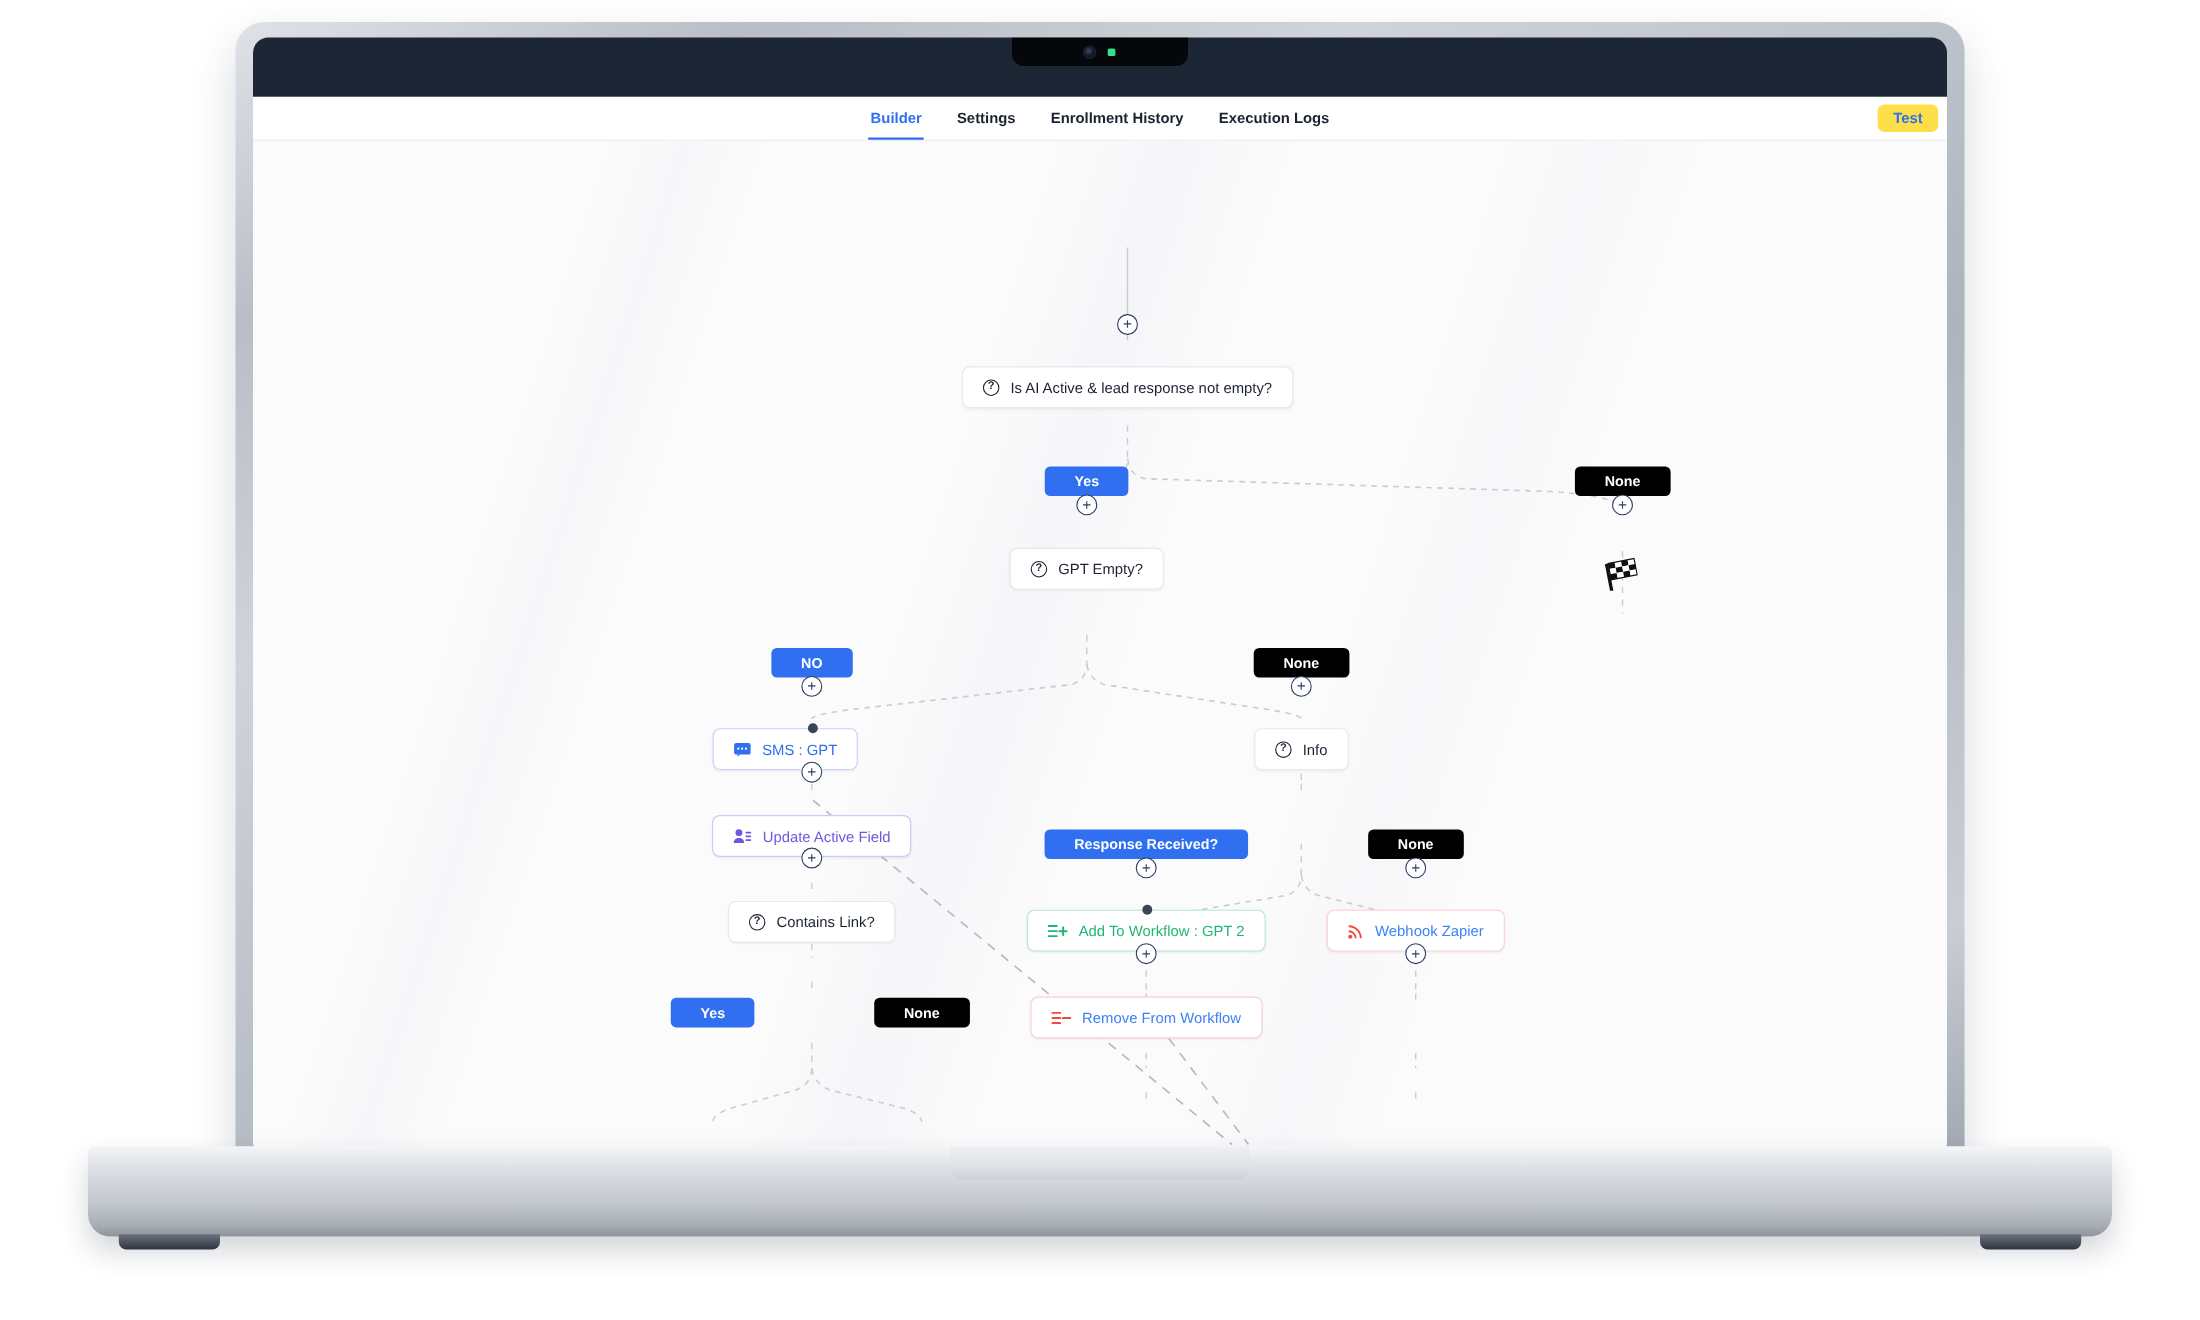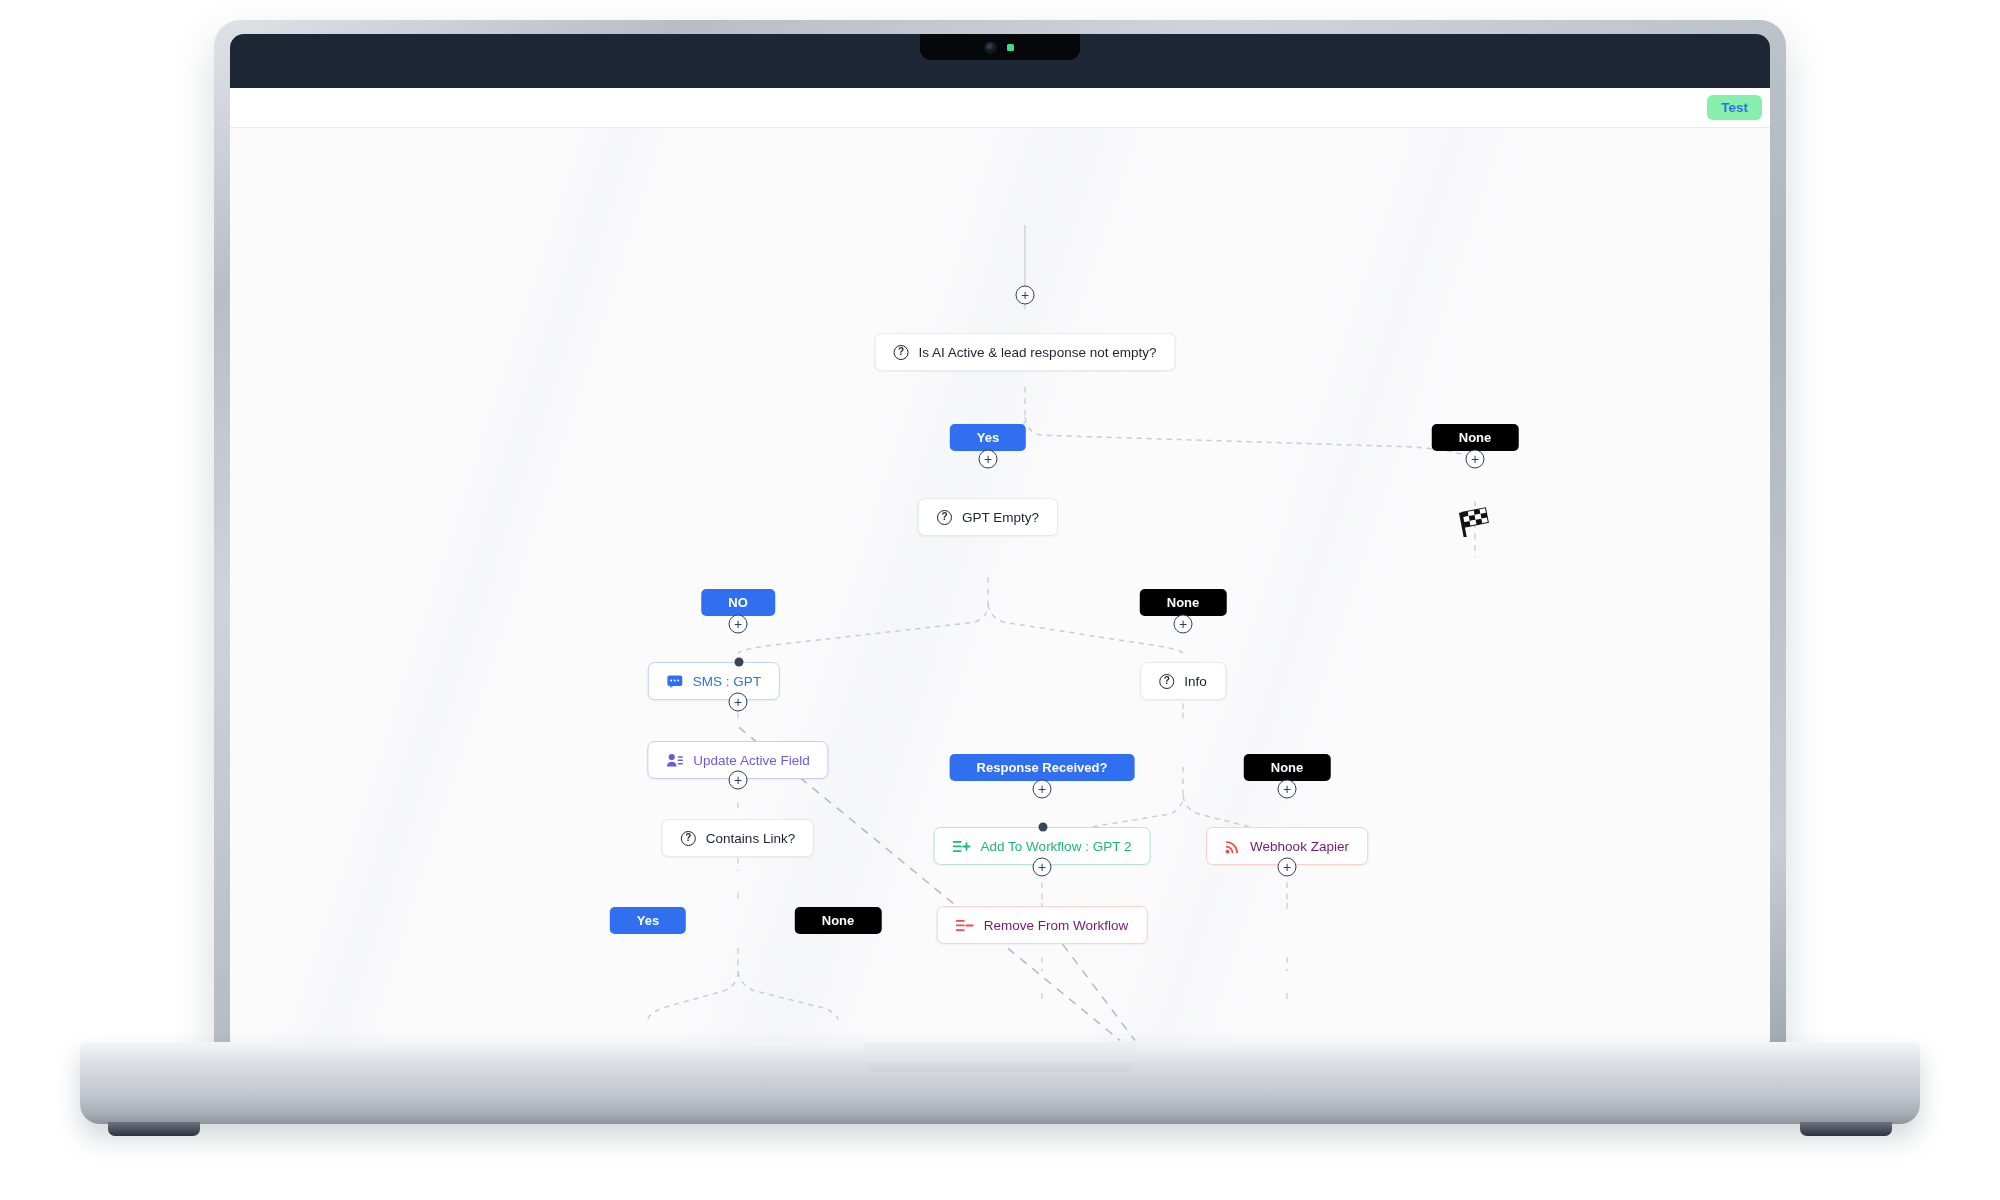--- a/index.html
+++ b/index.html
@@ -102,21 +102,21 @@
     padding: 0 2px; cursor: pointer;
     position: relative;
   }
   .tab.active { color: #2f6ff0; }
   .tab.active::after {
     content: ""; position: absolute; left: 0; right: 0; bottom: 0;
     height: 2px; background: #2f6ff0; border-radius: 2px;
   }
   #test-btn {
     position: absolute; right: 8px; top: 7px;
-    background: #86efac; color: #2f6ff0;
+    background: #fde047; color: #2f6ff0;
     font-size: 13.5px; font-weight: 700;
     padding: 5px 14px; border-radius: 6px;
     white-space: nowrap; overflow: hidden;
     cursor: pointer;
   }
 
   
   #canvas { position: absolute; left: 0; top: 40px; right: 0; bottom: 0; }
   #svg-links { position: absolute; left: 0; top: 0; width: 100%; height: 100%; }
 
@@ -150,21 +150,21 @@
     font-size: 13.5px; color: #1b2230;
     box-shadow: 0 1px 2px rgba(20,28,45,.05);
     white-space: nowrap;
     cursor: pointer;
     z-index: 2;
   }
   .node .ic { display: flex; align-items: center; flex: 0 0 auto; }
   .node.blue  { border-color: #c3d2fb; color: #2f6ff0; }
   .node.violet{ border-color: #cdc9f9; color: #6a5ae0; }
   .node.green { border-color: #b9e6cd; color: #21b573; }
-  .node.red   { border-color: #fbd0cd; color: #701a75; }
+  .node.red   { border-color: #fbd0cd; color: #3b82f6; }
   .node.orange{ border-color: #fbdfbe; color: #d9821a; }
 
   
   .pill {
     position: absolute; transform: translateX(-50%);
     height: 27px; border-radius: 5px;
     display: flex; align-items: center; justify-content: center;
     padding: 0 27px;
     font-size: 13px; color: #fff; font-weight: 600;
     white-space: nowrap; cursor: pointer; z-index: 2;
@@ -211,20 +211,26 @@
 
   <div id="bezel">
     <div id="notch">
       <div id="cam"></div>
       <div id="camlight"></div>
     </div>
 
     <div id="screen">
 
       <div id="topbar">
+        <div id="tabs">
+          <div class="tab active">Builder</div>
+          <div class="tab">Settings</div>
+          <div class="tab">Enrollment History</div>
+          <div class="tab">Execution Logs</div>
+        </div>
         <div id="test-btn">Test</div>
       </div>
 
       <div id="canvas">
 
         <svg id="svg-links" viewBox="0 0 1540 800" preserveAspectRatio="none">
           <g fill="none" stroke="#c9ccd3" stroke-width="1.3" stroke-dasharray="5 5">
 
             <path d="M795,84 L795,157" stroke-dasharray="0"></path>
             <path d="M795,177 L795,186"></path>

